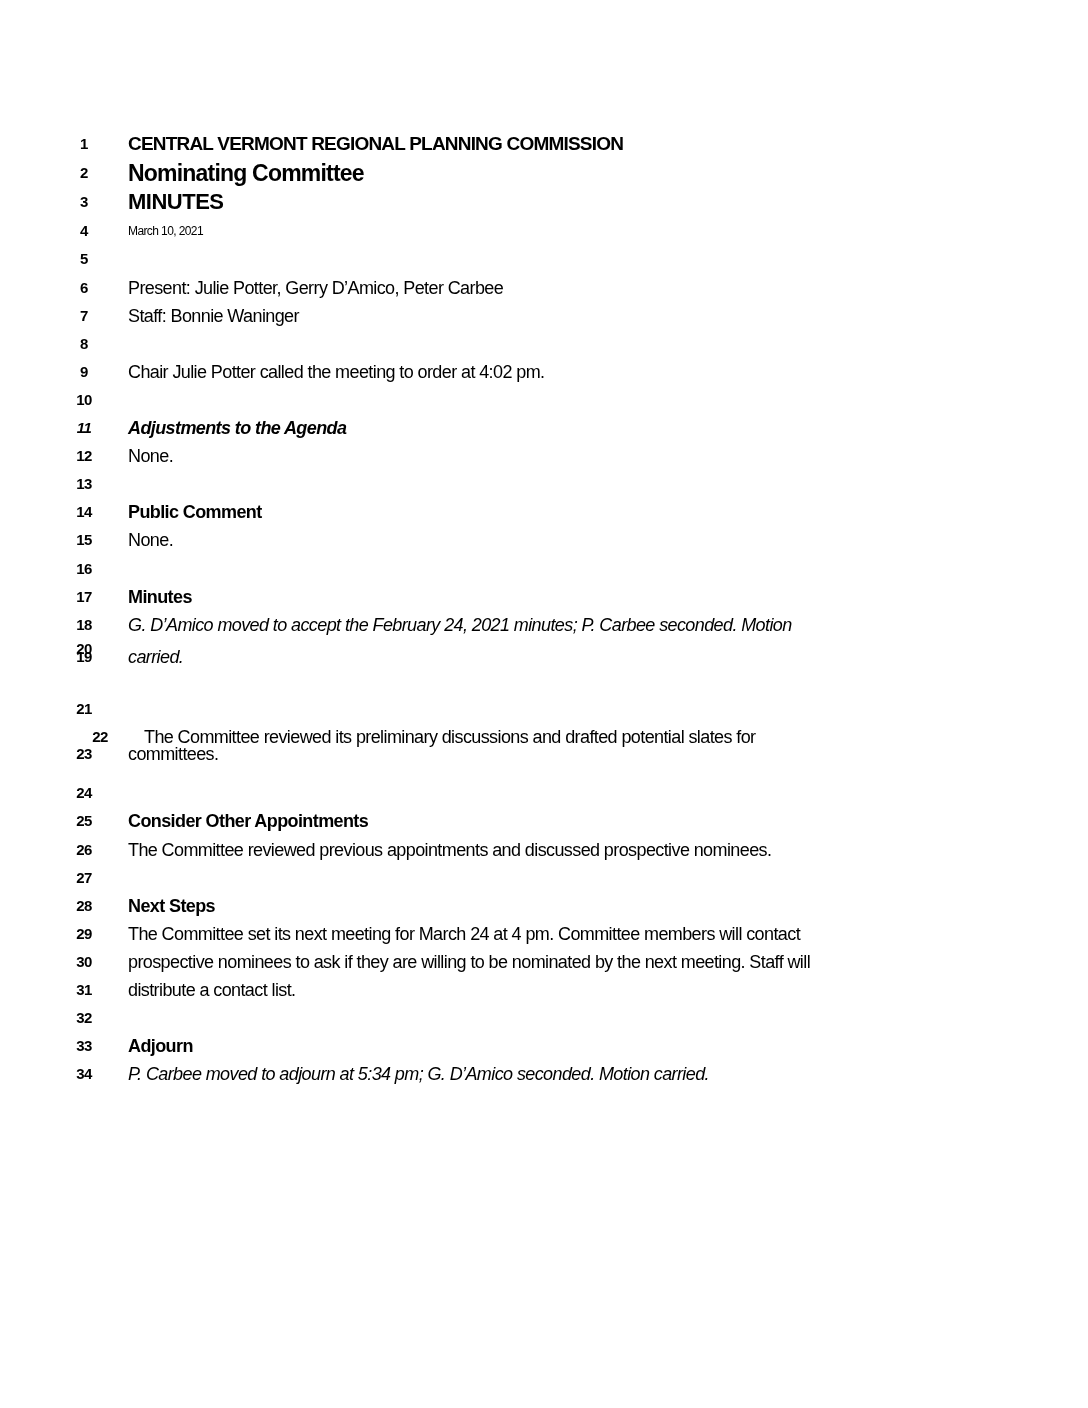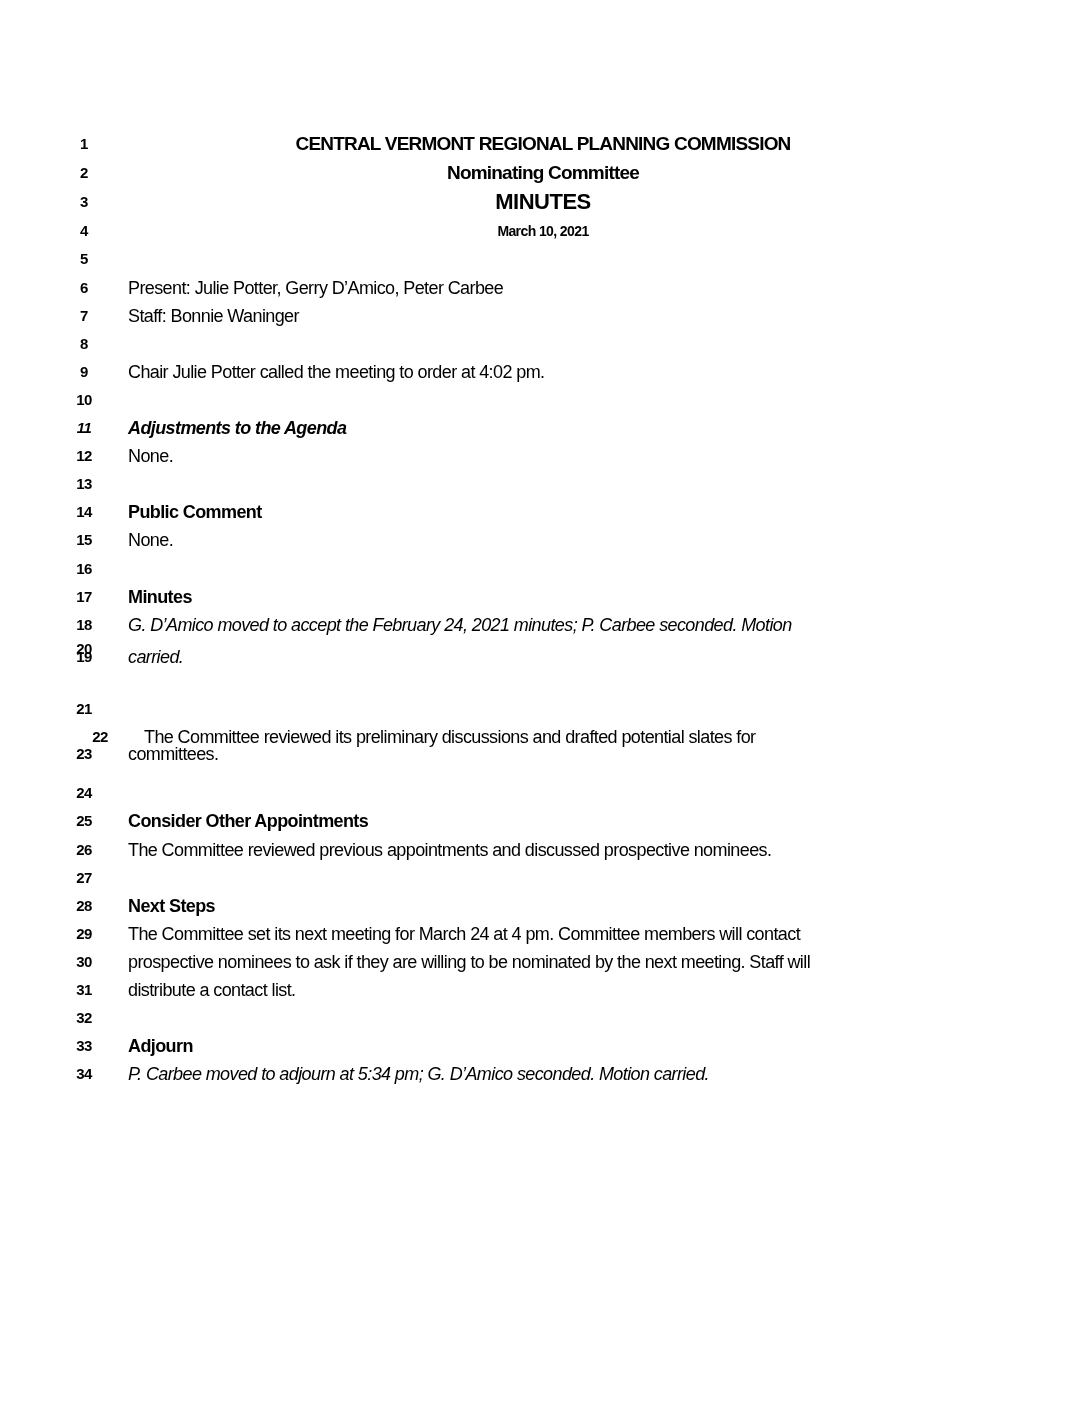--- a/index.html
+++ b/index.html
@@ -43,26 +43,25 @@
       position: absolute;
       left: 128px;
       font-size: 18px;
       line-height: 28px;
       white-space: nowrap;
       letter-spacing: -0.6px;
     }
     .center {
       left: 128px;
       width: 830px;
-      text-align: center;
     }
     .title-1 { font-weight: bold; font-size: 19px; letter-spacing: -0.8px; }
-    .title-2 { font-weight: bold; font-size: 19px; letter-spacing: -0.8px; }
+    .title-2 { font-weight: bold; font-size: 23px; letter-spacing: -0.8px; }
     .title-3 { font-weight: bold; font-size: 22px; letter-spacing: -0.5px; }
-    .title-4 { font-weight: bold; font-size: 14px; letter-spacing: -0.6px; }
+    .title-4 { font-weight: normal; font-size: 12px; letter-spacing: -0.6px; }
     .heading { font-weight: bold; }
     .italic { font-style: italic; }
   </style>
 </head>
 <body>
 
 <div class="page">
 
   <div id="lines-container">
       <div class="line" style="top: 130px;">

